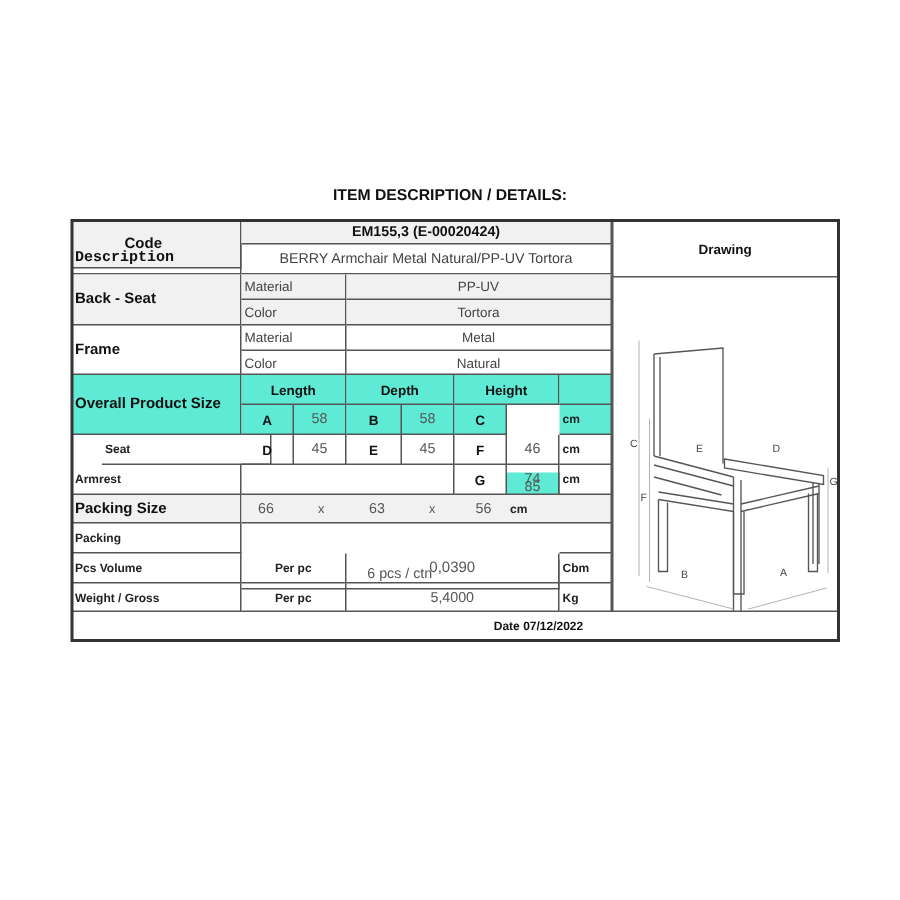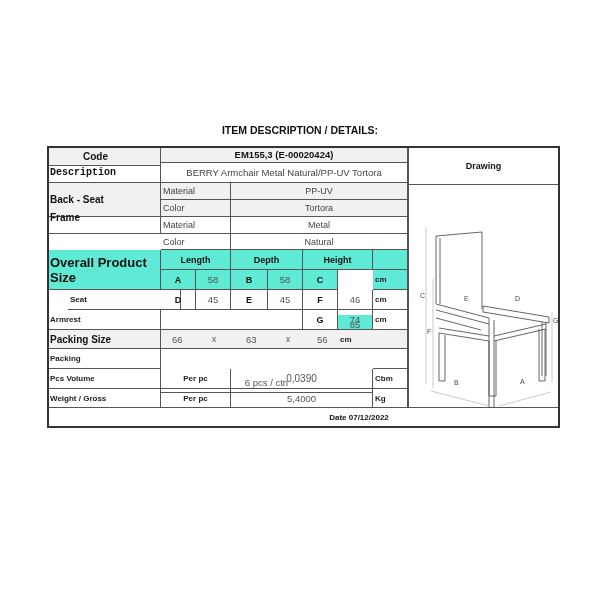--- a/index.html
+++ b/index.html
@@ -22,39 +22,39 @@
            box-sizing:border-box; border:2px solid #333; pointer-events:none; }
   .drawing-svg { position:absolute; left:409px; top:186px; width:150px; height:222px; }
 </style>
 </head>
 <body>
 
 <div class="title">ITEM DESCRIPTION / DETAILS:</div>
 
 <div>
 
-  <div class="cell l lbl gray" style="left:48px;top:147px;width:113px;height:19px;padding-left:35px;">Code</div>
+  <div class="cell l lbl gray" style="left:48px;top:147px;width:113px;height:32px;padding-left:35px;">Code</div>
   <div class="cell c b gray" style="left:161px;top:147px;width:247px;height:16px;font-size:9.5px;">EM155,3 (E-00020424)</div>
 
   <div class="cell l lbl" style="left:48px;top:163px;width:113px;height:20px;font-family:Liberation Mono, monospace;">Description</div>
   <div class="cell c" style="left:161px;top:163px;width:247px;height:20px;font-size:9.5px;color:#444;">BERRY Armchair Metal Natural/PP-UV Tortora</div>
 
   <div class="cell l lbl gray" style="left:48px;top:183px;width:113px;height:34px;text-align:center;">Back - Seat</div>
   <div class="cell l gray" style="left:161px;top:183px;width:70px;height:17px;">Material</div>
   <div class="cell c gray" style="left:231px;top:183px;width:177px;height:17px;">PP-UV</div>
   <div class="cell l gray" style="left:161px;top:200px;width:70px;height:17px;">Color</div>
   <div class="cell c gray" style="left:231px;top:200px;width:177px;height:17px;">Tortora</div>
 
-  <div class="cell l lbl" style="left:48px;top:201px;width:113px;height:33px;">Frame</div>
+  <div class="cell l lbl" style="left:48px;top:217px;width:113px;height:33px;">Frame</div>
   <div class="cell l" style="left:161px;top:217px;width:70px;height:17px;">Material</div>
   <div class="cell c" style="left:231px;top:217px;width:177px;height:17px;">Metal</div>
   <div class="cell l" style="left:161px;top:234px;width:70px;height:16px;">Color</div>
   <div class="cell c" style="left:231px;top:234px;width:177px;height:16px;">Natural</div>
 
-  <div class="cell l lbl yel" style="left:48px;top:250px;width:113px;height:40px;font-size:13px;">Overall Product Size</div>
+  <div class="cell l lbl yel" style="left:48px;top:250px;width:113px;height:40px;font-size:10px;">Overall Product Size</div>
   <div class="cell c b yel" style="left:161px;top:250px;width:70px;height:20px;">Length</div>
   <div class="cell c b yel" style="left:231px;top:250px;width:72px;height:20px;">Depth</div>
   <div class="cell c b yel" style="left:303px;top:250px;width:70px;height:20px;">Height</div>
   <div class="cell yel" style="left:373px;top:250px;width:35px;height:20px;"></div>
 
   <div class="cell c b yel" style="left:161px;top:270px;width:35px;height:20px;">A</div>
   <div class="cell c num yel" style="left:196px;top:270px;width:35px;height:20px;">58</div>
   <div class="cell c b yel" style="left:231px;top:270px;width:37px;height:20px;">B</div>
   <div class="cell c num yel" style="left:268px;top:270px;width:35px;height:20px;">58</div>
   <div class="cell c b yel" style="left:303px;top:270px;width:35px;height:20px;">C</div>

